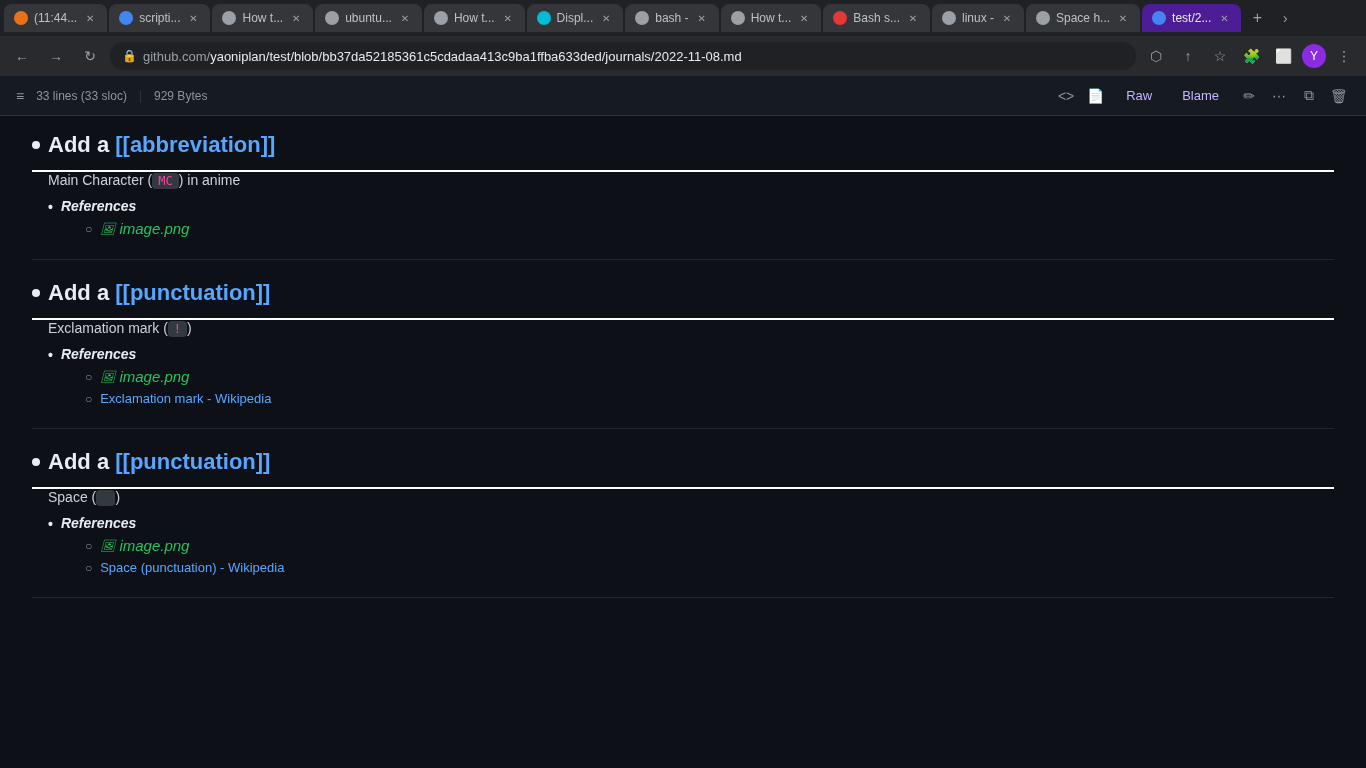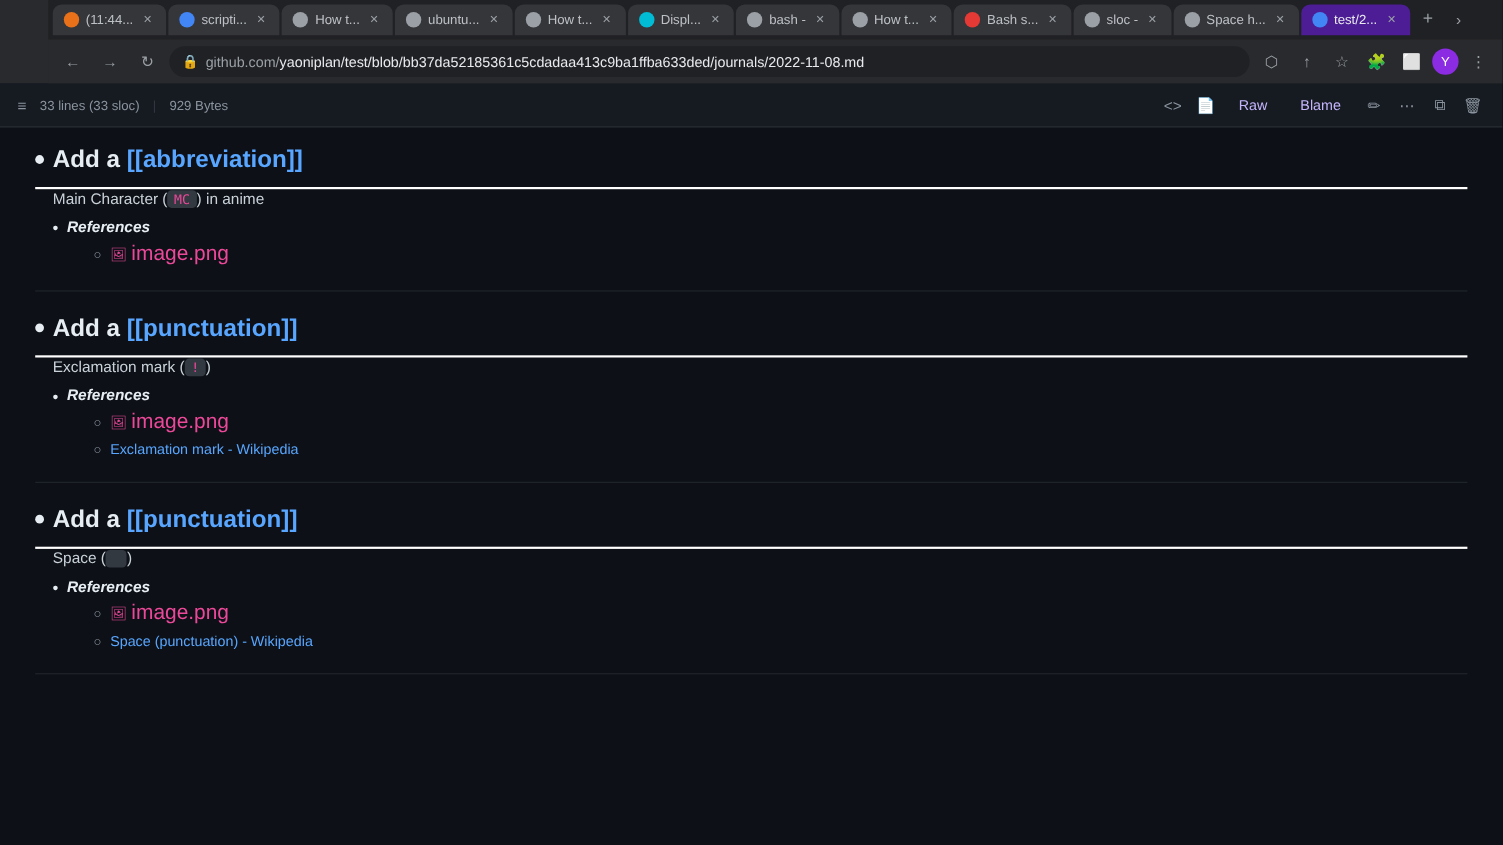--- a/index.html
+++ b/index.html
@@ -1,19 +1,19 @@
 <!DOCTYPE html>
 <html><head>
   <meta charset="utf-8">
   <style>
     * { margin: 0; padding: 0; box-sizing: border-box; }
     body { background: #0d1117; color: #e6edf3; font-family: -apple-system, BlinkMacSystemFont, 'Segoe UI', sans-serif; font-size: 14px; overflow: hidden; width: 1366px; height: 768px; }
 
     
-    .browser-chrome { background: #292a2d; width: 100%; padding-left: 44px; }
+    .browser-chrome { background: #292a2d; width: 100%; }
     
     
     .tab-bar { display: flex; align-items: center; background: #202124; height: 36px; padding: 0 4px; gap: 2px; overflow: hidden; }
     .tab { display: flex; align-items: center; height: 28px; padding: 0 10px; border-radius: 8px 8px 0 0; background: #35363a; color: #e8eaed; font-size: 12px; max-width: 130px; min-width: 80px; gap: 6px; cursor: pointer; white-space: nowrap; overflow: hidden; }
     .tab.active { background: #4c1d95; }
     .tab-favicon { width: 14px; height: 14px; flex-shrink: 0; border-radius: 50%; }
     .tab-favicon.orange { background: #e8711a; }
     .tab-favicon.blue { background: #4285f4; }
     .tab-favicon.gray { background: #9aa0a6; }
     .tab-favicon.teal { background: #00bcd4; }
@@ -56,21 +56,21 @@
     
     .bullet-list { list-style: none; padding: 0; }
     .bullet-list > li { display: flex; align-items: flex-start; gap: 8px; margin-bottom: 6px; }
     .bullet-dot { color: #e6edf3; font-weight: bold; font-size: 14px; margin-top: 1px; flex-shrink: 0; }
     .bullet-label { font-weight: 600; font-style: italic; color: #e6edf3; font-size: 14px; }
     
     .sub-list { list-style: none; padding-left: 24px; margin-top: 6px; }
     .sub-list li { margin-bottom: 6px; display: flex; align-items: center; gap: 8px; }
     .sub-bullet { color: #8b949e; font-size: 12px; }
     
-    .image-placeholder { display: inline-flex; align-items: center; color: #ec4899; font-size: 19px; text-decoration: none; }
+    .image-placeholder { display: inline-flex; align-items: center; color: #22c55e; font-size: 15px; text-decoration: none; font-style: italic; }
     .image-placeholder::before { content: '🖼'; margin-right: 4px; font-size: 12px; }
     
     .wiki-link { color: #58a6ff; text-decoration: none; font-size: 13px; }
 
     
     ::-webkit-scrollbar { width: 8px; }
     ::-webkit-scrollbar-track { background: #0d1117; }
     ::-webkit-scrollbar-thumb { background: #30363d; border-radius: 4px; }
   </style>
 </head>
@@ -119,21 +119,21 @@
       <span class="tab-label">How t...</span>
       <span class="tab-close">✕</span>
     </div>
     <div class="tab">
       <div class="tab-favicon red"></div>
       <span class="tab-label">Bash s...</span>
       <span class="tab-close">✕</span>
     </div>
     <div class="tab">
       <div class="tab-favicon gray"></div>
-      <span class="tab-label">sloc -</span>
+      <span class="tab-label">linux -</span>
       <span class="tab-close">✕</span>
     </div>
     <div class="tab">
       <div class="tab-favicon gray"></div>
       <span class="tab-label">Space h...</span>
       <span class="tab-close">✕</span>
     </div>
     <div class="tab active">
       <div class="tab-favicon blue"></div>
       <span class="tab-label">test/2...</span>

